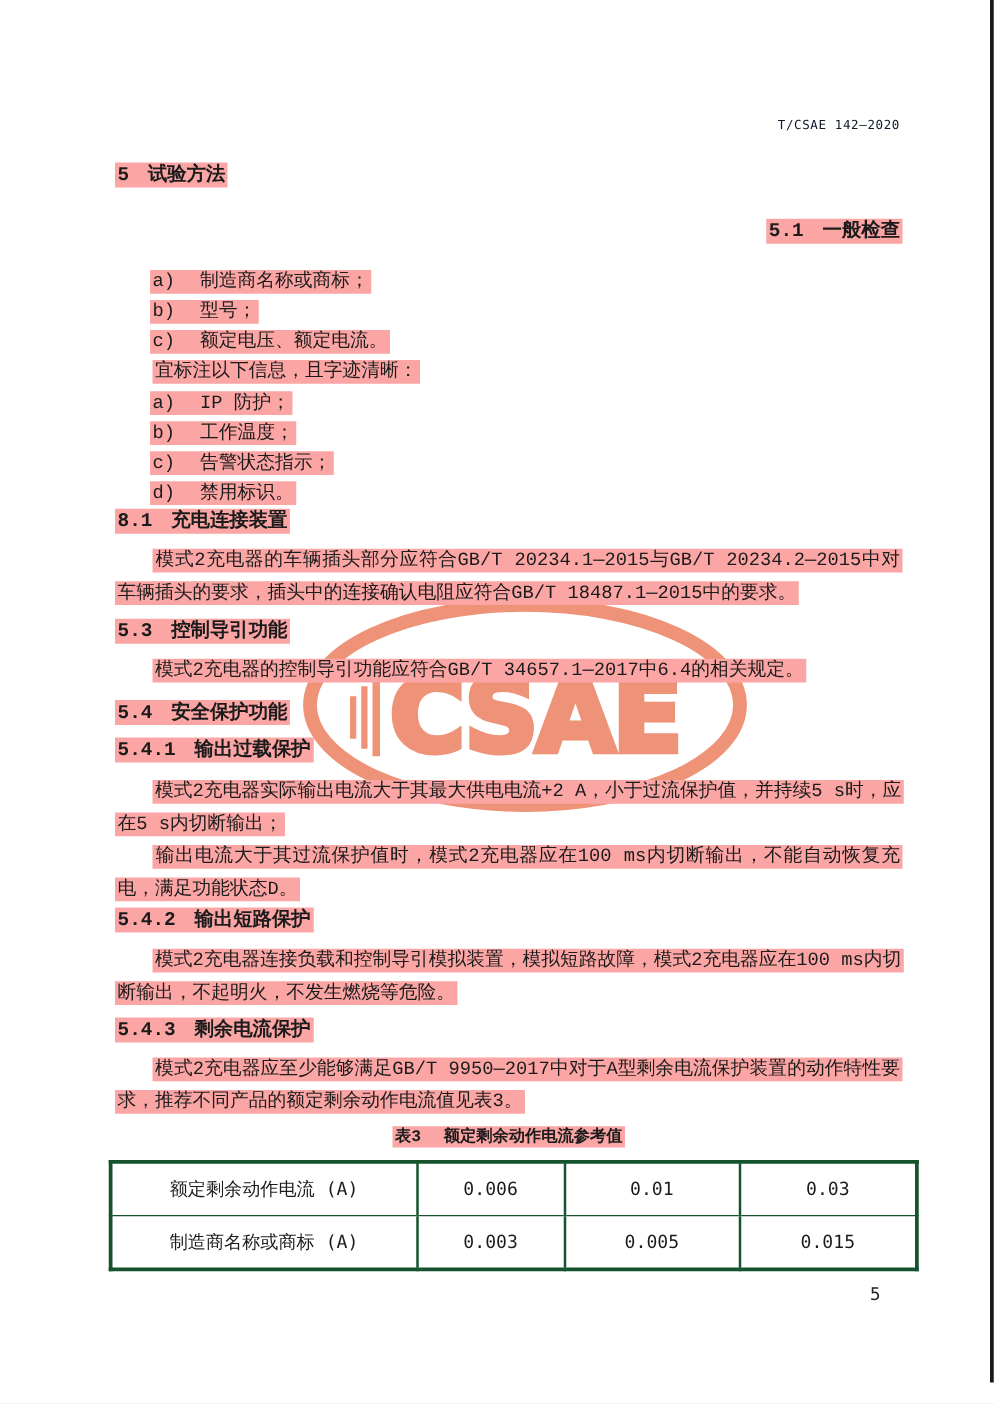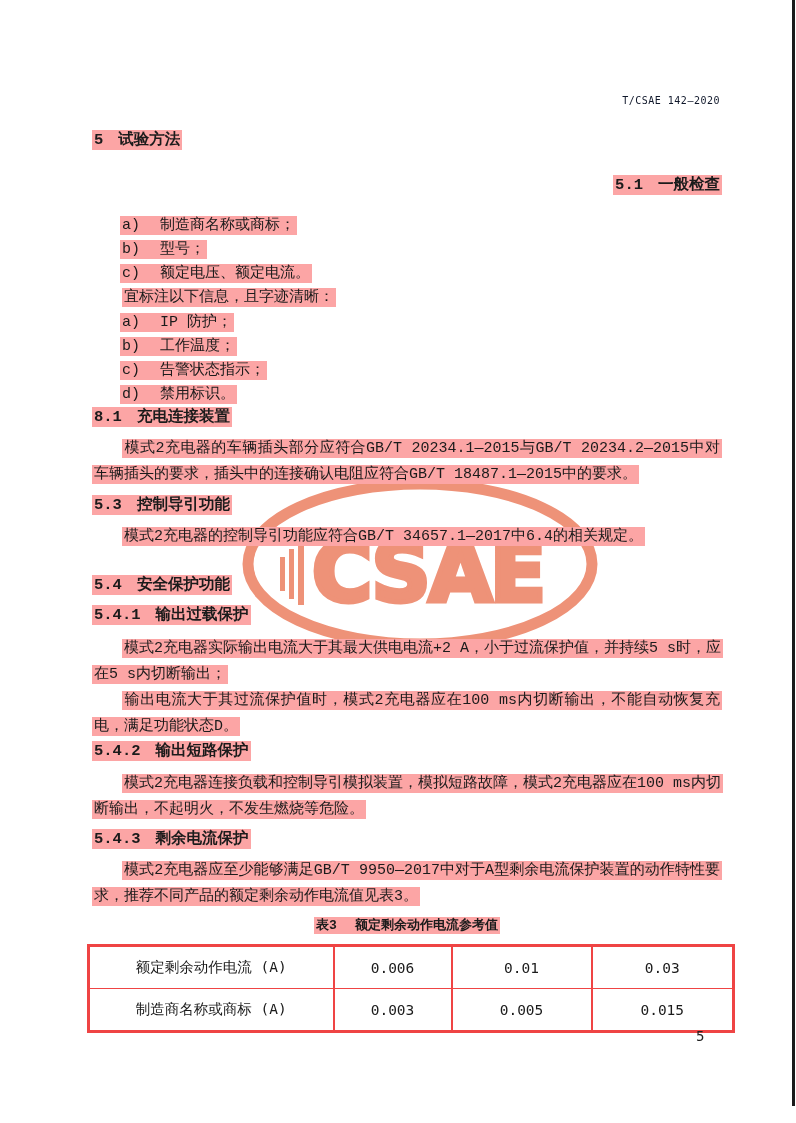--- a/index.html
+++ b/index.html
@@ -31,32 +31,32 @@
   #sec5{margin-top:3px;}
   #sec51{margin-top:24px;text-align:right;}
   #p511{margin-top:13px;}
   #list511{margin-top:18px;}
   #p512{margin-top:0;}
   #list512{margin-top:1px;}
   #sec52{margin-top:0;}
   #p52{margin-top:8px;}
   #sec53{margin-top:7px;}
   #p53{margin-top:9px;}
-  #sec54{margin-top:26px;}
+  #sec54{margin-top:11px;}
   #sec541{margin-top:9px;}
   #p541a{margin-top:10px;}
   #p541b{margin-top:0;}
   #sec542{margin-top:1px;}
   #p542{margin-top:9px;}
   #sec543{margin-top:6px;}
   #p543{margin-top:8px;}
   .tbl-caption{margin-top:6px;line-height:20px;font-weight:bold;text-align:center;font-size:13px;}
   .tbl-caption .cap-label{margin-right:18px;}
   table.ref{border-collapse:collapse;table-layout:fixed;width:645px;margin-left:-5px;margin-top:8px;background:#fff;}
-  table.ref, table.ref td{border:2px solid #ef4444;}
+  table.ref, table.ref td{border:2px solid #14532d;}
   table.ref{border-width:3px;}
   table.ref td{border-top-width:1px;border-bottom-width:1px;height:39px;text-align:center;vertical-align:middle;font-size:14.5px;}
 </style>
 </head>
 <body>
 
 <div class="page">
 
   <div class="edge-right"></div>
 

